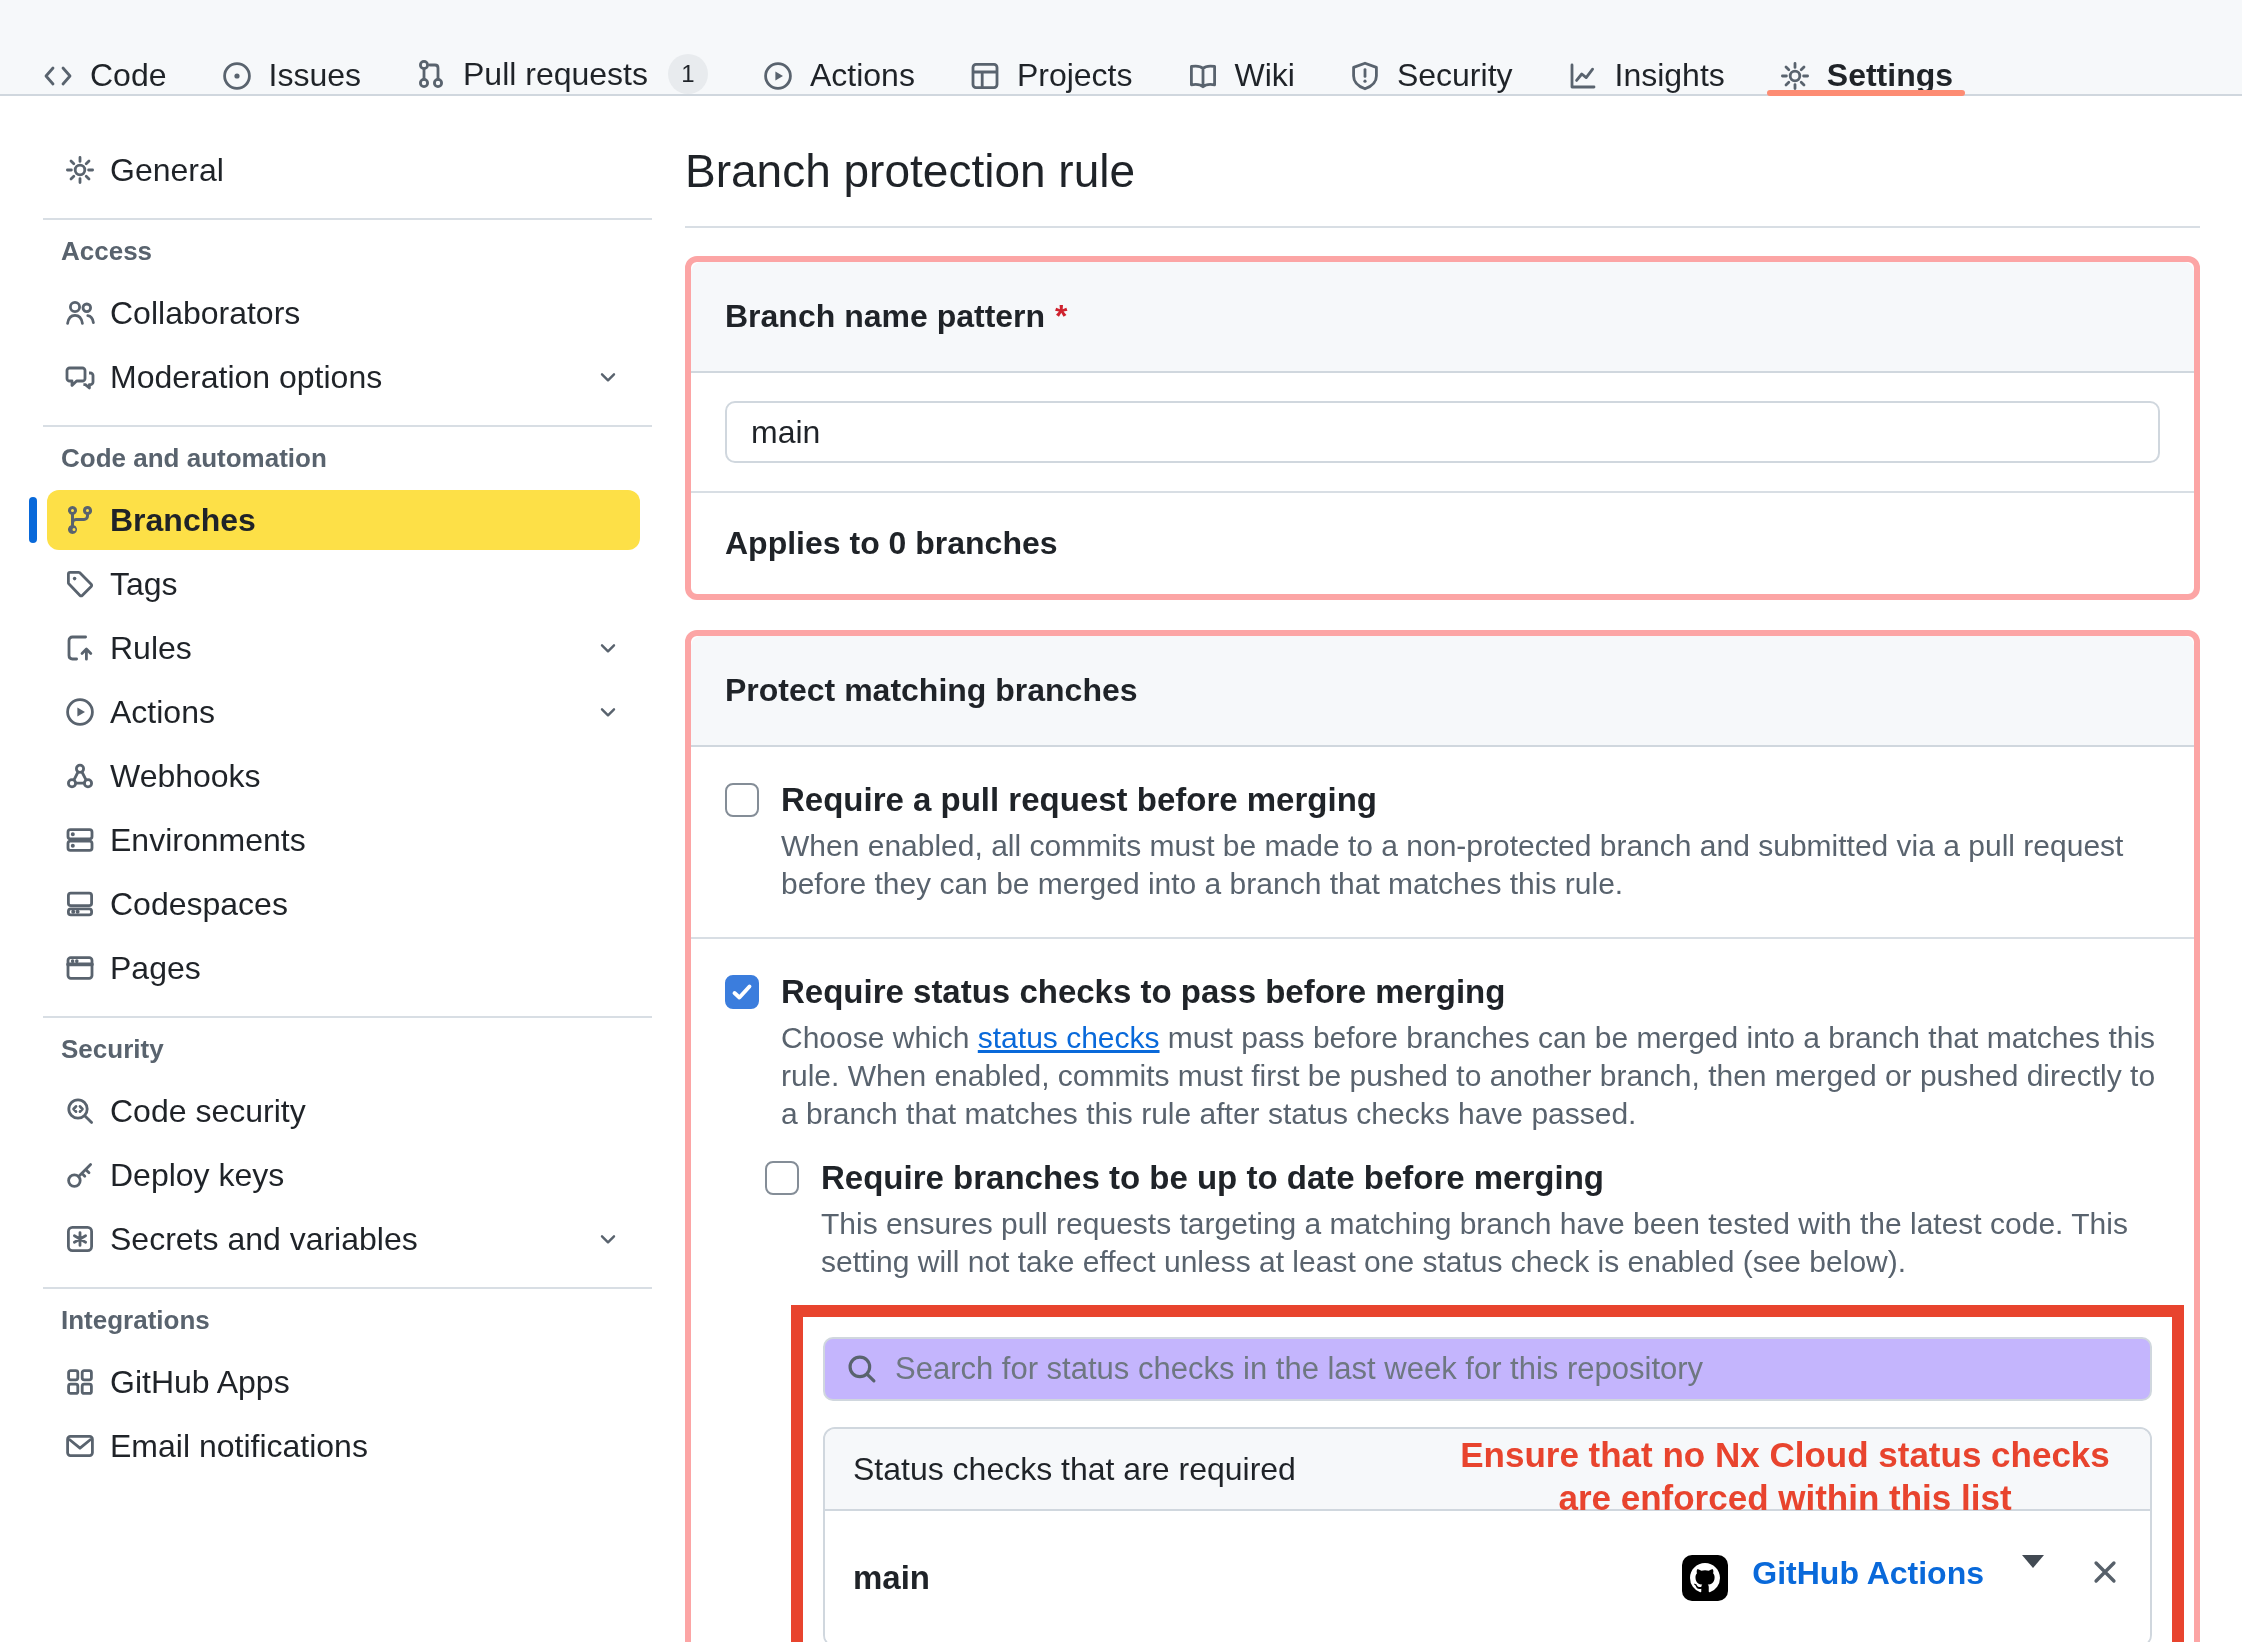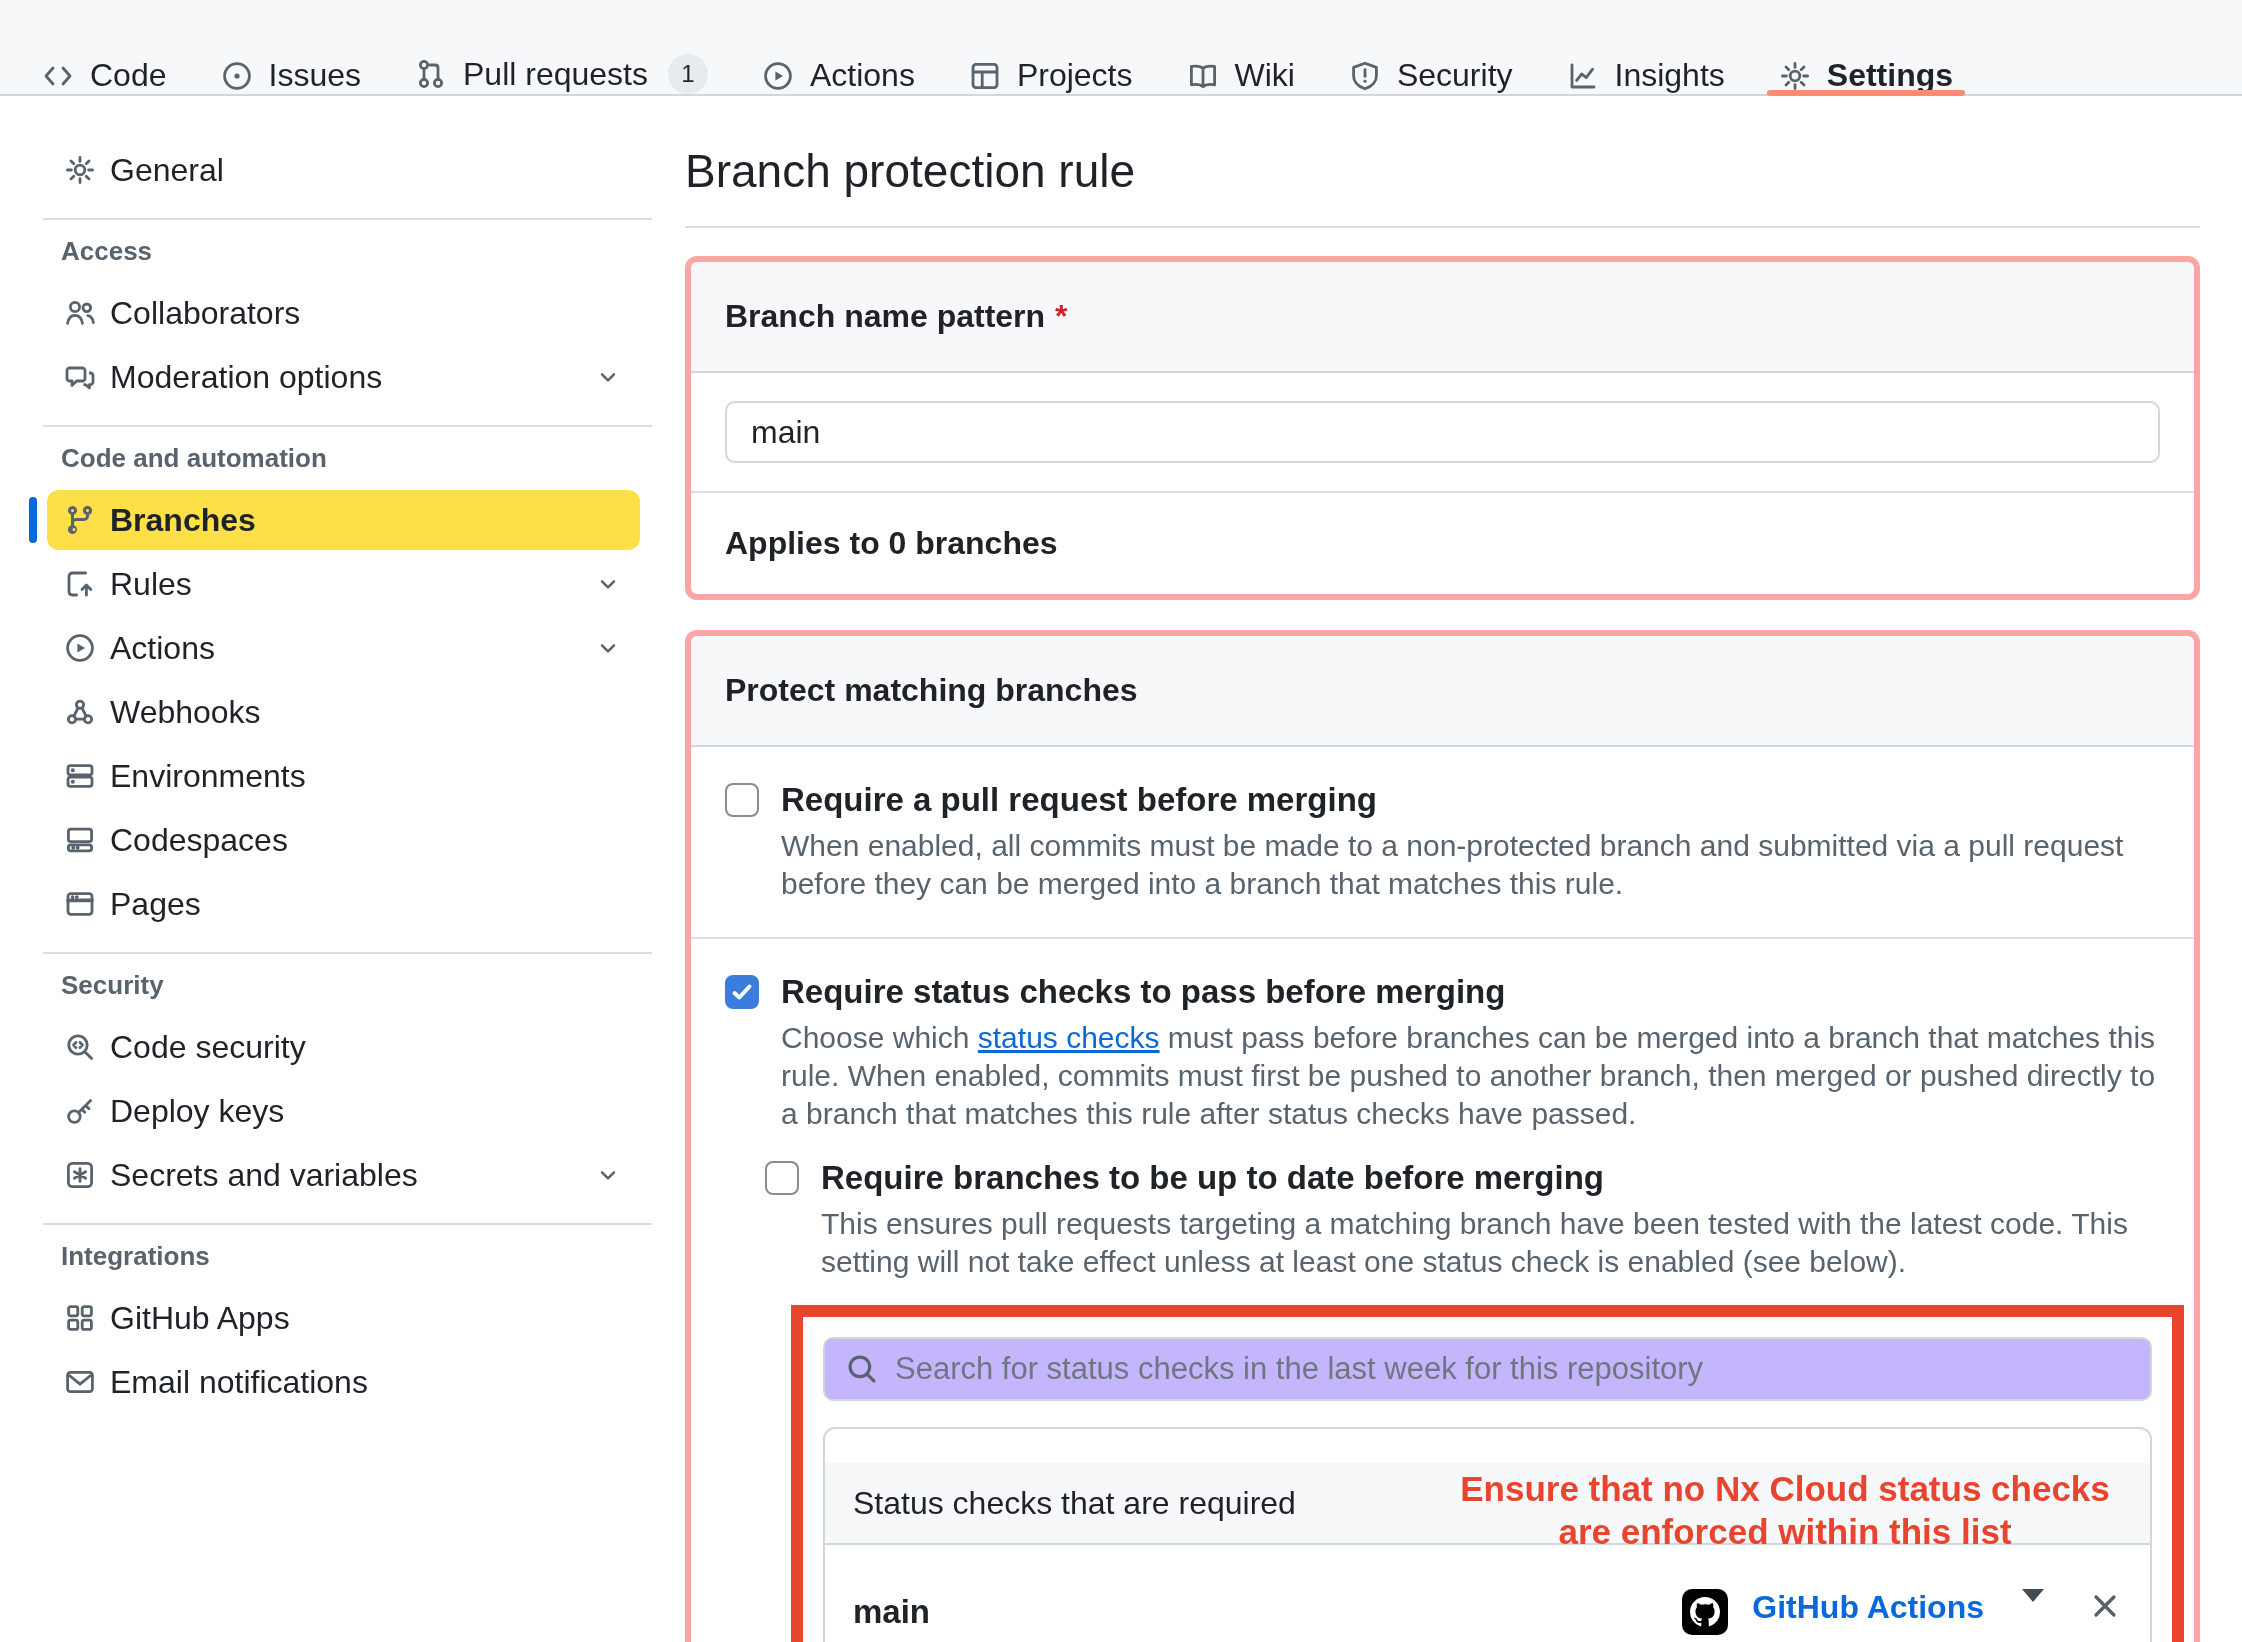--- a/index.html
+++ b/index.html
@@ -66,21 +66,21 @@
     background:#fff; }
   .searchwrap { position:relative; }
   .searchwrap .mag { position:absolute; left:22px; top:15px; color:#59636e; }
   .search-input { width:100%; height:64px; border:2px solid #d0d7de; border-radius:10px;
     font-size:31px; padding:0 20px 0 70px; color:#1f2328; background:#c4b5fd;
     font-family:"Liberation Sans","DejaVu Sans",sans-serif; }
   .search-input::placeholder { color:#6e7781; opacity:1; }
 
   .status-table { margin-top:26px; border:2px solid #d0d7de; border-radius:12px; overflow:hidden; }
   .status-head { position:relative; background:#f6f8fa; border-bottom:2px solid #d0d7de;
-    padding:22px 28px; font-size:32px; height:82px; display:flex; align-items:center;margin-top:34px; }
+    padding:22px 28px; font-size:32px; height:82px; display:flex; align-items:center; }
   .annot-text { position:absolute; left:440px; width:1040px; top:4px; text-align:center;
     color:#e8442e; font-size:35px; font-weight:700; line-height:43px; }
   .status-row { display:flex; align-items:center; padding:44px 28px; background:#fff; }
   .status-row .rname { font-size:33px; font-weight:700; }
   .row-right { margin-left:auto; display:flex; align-items:flex-start; gap:24px; }
   .ghlogo { width:46px; height:46px; background:#000; border-radius:10px;
     display:flex; align-items:center; justify-content:center; }
   .gha-label { color:#0969da; font-size:32px; font-weight:700; margin-right:14px; cursor:pointer; }
   .caret { width:0; height:0; border-left:11px solid transparent; border-right:11px solid transparent;
     border-top:13px solid #424a53; margin-right:20px; cursor:pointer; }
@@ -220,20 +220,29 @@
 
   <div class="shead">Code and automation</div>
   <div class="side-item selected">
     <span class="bar"></span>
     <span class="sicon">
           <svg width="32" height="32" viewBox="0 0 16 16">
             <path fill="currentColor" d="M9.5 3.25a2.25 2.25 0 1 1 3 2.122V6A2.5 2.5 0 0 1 10 8.5H6a1 1 0 0 0-1 1v1.128a2.251 2.251 0 1 1-1.5 0V5.372a2.25 2.25 0 1 1 1.5 0v1.836A2.493 2.493 0 0 1 6 7h4a1 1 0 0 0 1-1v-.628a2.25 2.25 0 0 1-1.5-2.122ZM5 3.25a.75.75 0 1 0-1.5 0 .75.75 0 0 0 1.5 0Zm6.75.75a.75.75 0 1 0 0-1.5.75.75 0 0 0 0 1.5Zm-6 8.75a.75.75 0 1 0-1.5 0 .75.75 0 0 0 1.5 0Z"></path>
           </svg>
         </span>
     <span>Branches</span>
+  </div>
+  <div class="side-item">
+    <span class="sicon">
+          <svg width="32" height="32" viewBox="0 0 16 16" fill="none" stroke="currentColor" stroke-width="1.4" stroke-linejoin="round">
+            <path d="M2.2 7.3V3c0-.5.3-.8.8-.8h4.3c.2 0 .4.1.6.2l5.7 5.7c.3.3.3.8 0 1.1l-4.5 4.5c-.3.3-.8.3-1.1 0L2.4 7.9a.8.8 0 0 1-.2-.6z"></path>
+            <circle cx="5.3" cy="5.3" r="0.9" fill="currentColor" stroke="none"></circle>
+          </svg>
+        </span>
+    <span>Tags</span>
   </div>
   <div class="side-item">
     <span class="sicon">
           <svg width="32" height="32" viewBox="0 0 16 16" fill="none" stroke="currentColor" stroke-width="1.4" stroke-linecap="round" stroke-linejoin="round">
             <path d="M10.8 2.5H4.2c-1 0-1.7.8-1.7 1.7v7.6c0 1 .7 1.7 1.7 1.7h2.1"></path>
             <path d="m9 10.7 2.2-2.2 2.2 2.2M11.2 9v4.6"></path>
           </svg>
         </span>
     <span>Rules</span>
     <span class="chev">

